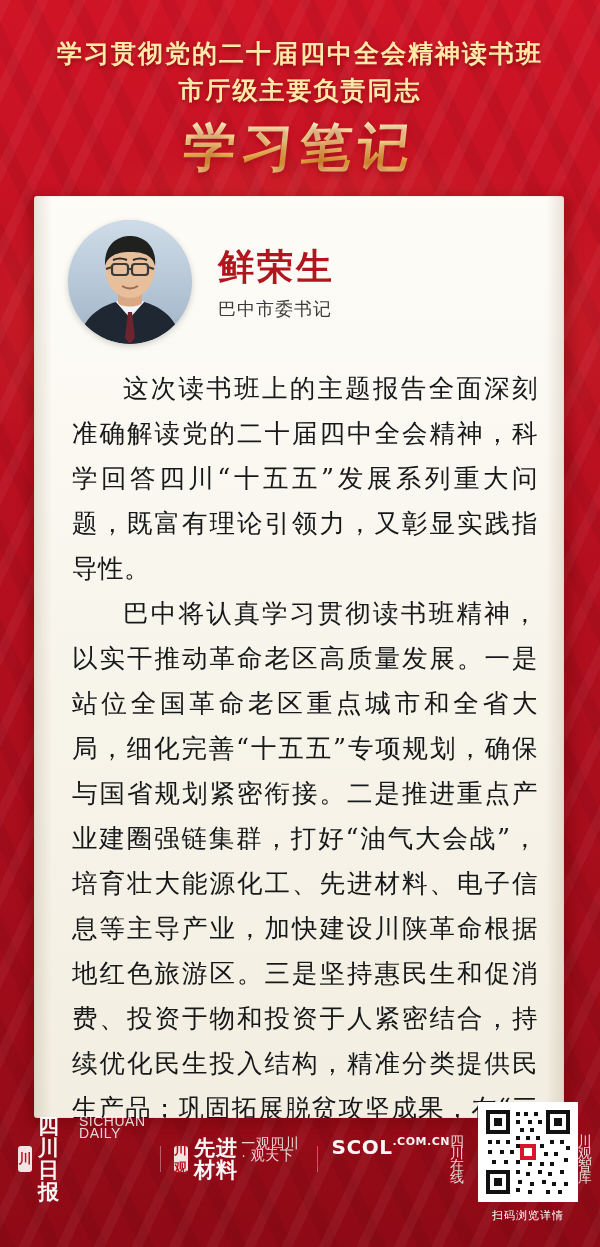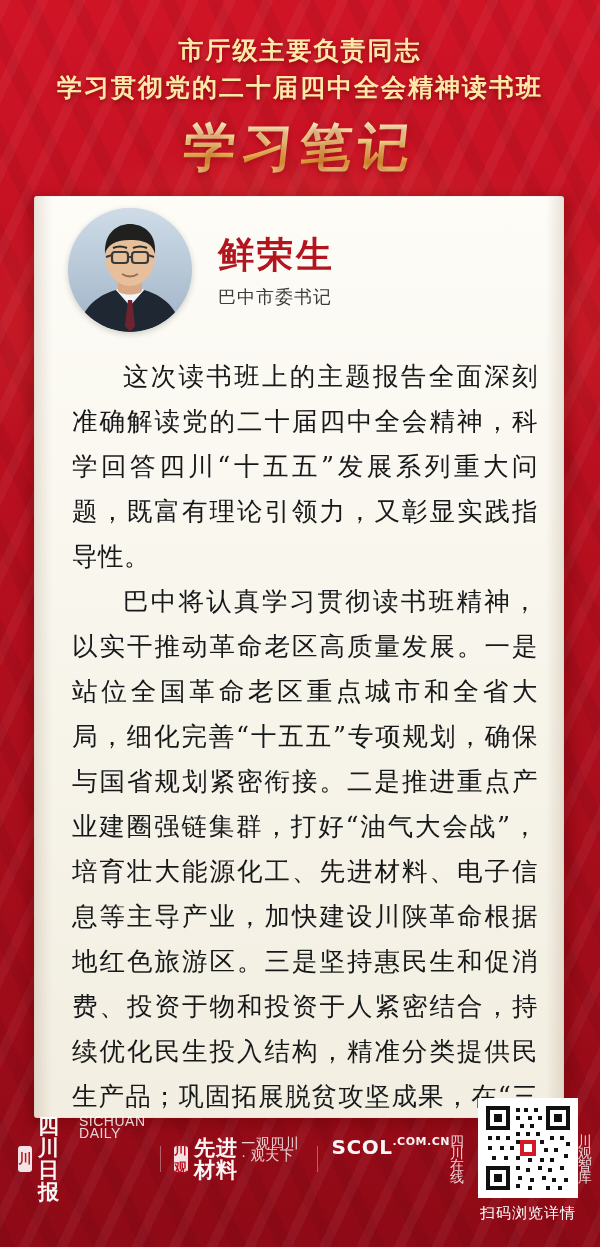--- a/index.html
+++ b/index.html
@@ -117,21 +117,21 @@
   }
   .paper-fold-right {
     right: 0;
     background: linear-gradient(270deg, rgba(140,110,80,0.18), rgba(255,255,255,0));
   }
 
   
   .author {
     display: flex;
     align-items: center;
-    padding: 12px 0 0 34px;
+    padding: 24px 0 0 34px;
   }
   .avatar {
     width: 124px;
     height: 124px;
     border-radius: 50%;
     overflow: hidden;
     flex: 0 0 auto;
     box-shadow: 0 2px 6px rgba(0,0,0,0.18);
     background: #c9d6e2;
     position: relative;
@@ -253,35 +253,35 @@
     height: 100px;
     background: #ffffff;
     padding: 4px;
     box-sizing: border-box;
     margin: 0 auto;
   }
   .qr svg { display: block; }
   .qr-caption {
     margin-top: 6px;
     font-family: Liberation Sans, sans-serif;
-    font-size: 15px;
+    font-size: 11px;
     color: #ffffff;
     letter-spacing: 1px;
   }
 </style>
 </head>
 <body>
 
 <div class="poster">
   <div class="bg-rays"></div>
   <div class="bg-glow"></div>
 
   <div class="header">
+    <div class="header-line header-line-2">学习贯彻党的二十届四中全会精神读书班</div>
     <div class="header-line header-line-1">市厅级主要负责同志</div>
-    <div class="header-line header-line-2">学习贯彻党的二十届四中全会精神读书班</div>
     <div class="header-title">学习笔记</div>
   </div>
 
   <div class="paper-wrap">
     <div class="paper-shadow"></div>
     <div class="paper">
       <div class="paper-fold-left"></div>
       <div class="paper-fold-right"></div>
 
       <div class="author">

